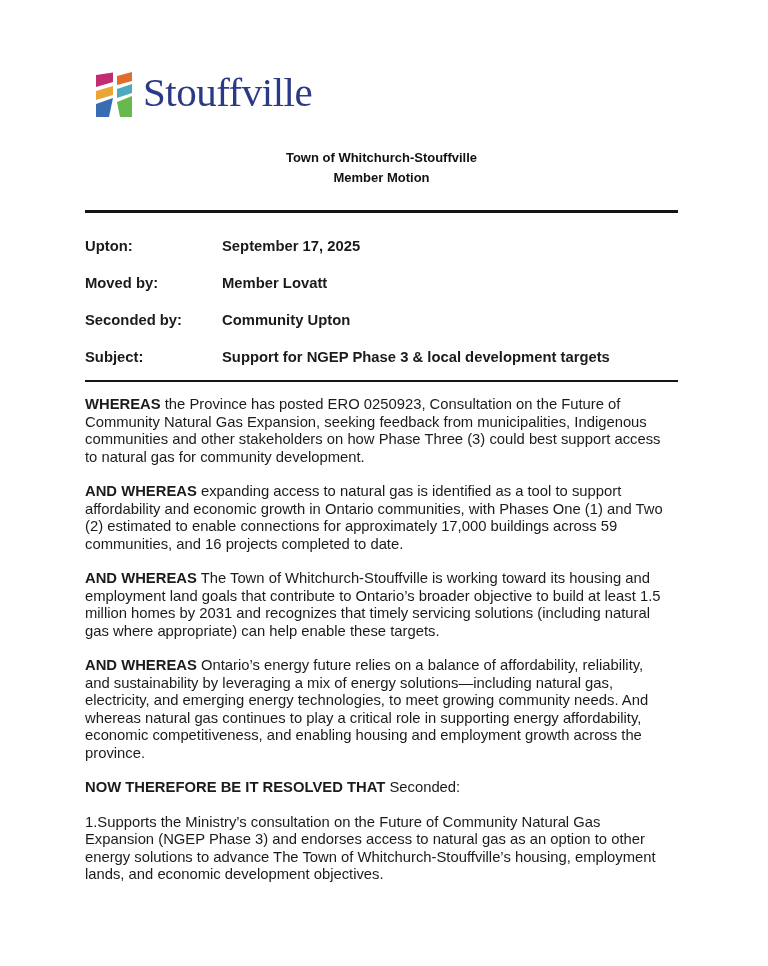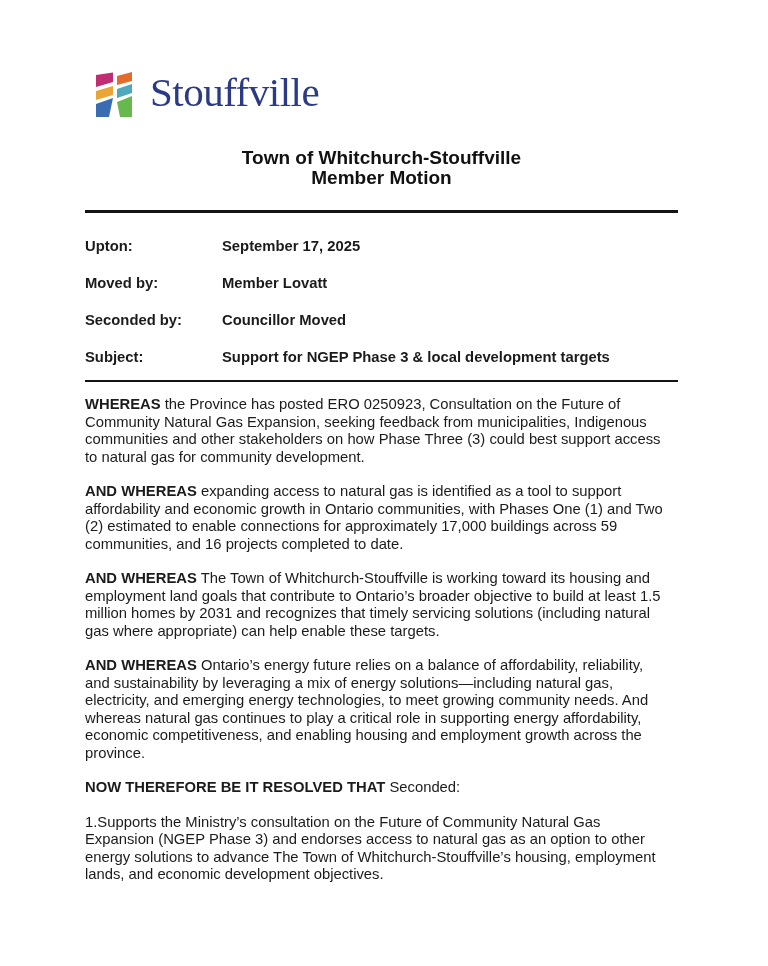--- a/index.html
+++ b/index.html
@@ -14,39 +14,39 @@
     box-sizing: border-box;
   }
   .content { padding: 0 90px 0 85px; }
 
   
   .logo-row {
     padding-top: 71px;
     padding-left: 94px;
     display: flex;
     align-items: center;
-    gap: 15px;
+    gap: 8px;
   }
   .logo-mark { width: 41px; height: 47px; display: block; }
   .wordmark {
     font-family: "Liberation Serif", serif;
     font-size: 41px;
     line-height: 1;
     color: #2b3a85;
     letter-spacing: -0.5px;
     position: relative;
     top: -2px;
   }
 
   
   .title-block {
     margin-top: 30px;
     text-align: center;
     font-weight: bold;
-    font-size: 19px;
+    font-size: 13px;
     line-height: 20px;
     color: #111;
   }
 
   
   .rule {
     height: 2.5px;
     background: #141414;
     border: none;
   }
@@ -96,21 +96,21 @@
       <div class="meta-row">
         <span class="meta-label">Upton:</span>
         <span class="meta-value">September 17, 2025</span>
       </div>
       <div class="meta-row">
         <span class="meta-label">Moved by:</span>
         <span class="meta-value">Member Lovatt</span>
       </div>
       <div class="meta-row">
         <span class="meta-label">Seconded by:</span>
-        <span class="meta-value">Councillor Moved</span>
+        <span class="meta-value">Community Upton</span>
       </div>
       <div class="meta-row">
         <span class="meta-label">Subject:</span>
         <span class="meta-value">Support for NGEP Phase 3 &amp; local development targets</span>
       </div>
     </div>
 
     <div class="rule rule-bottom"></div>
 
     <div class="body-block">

